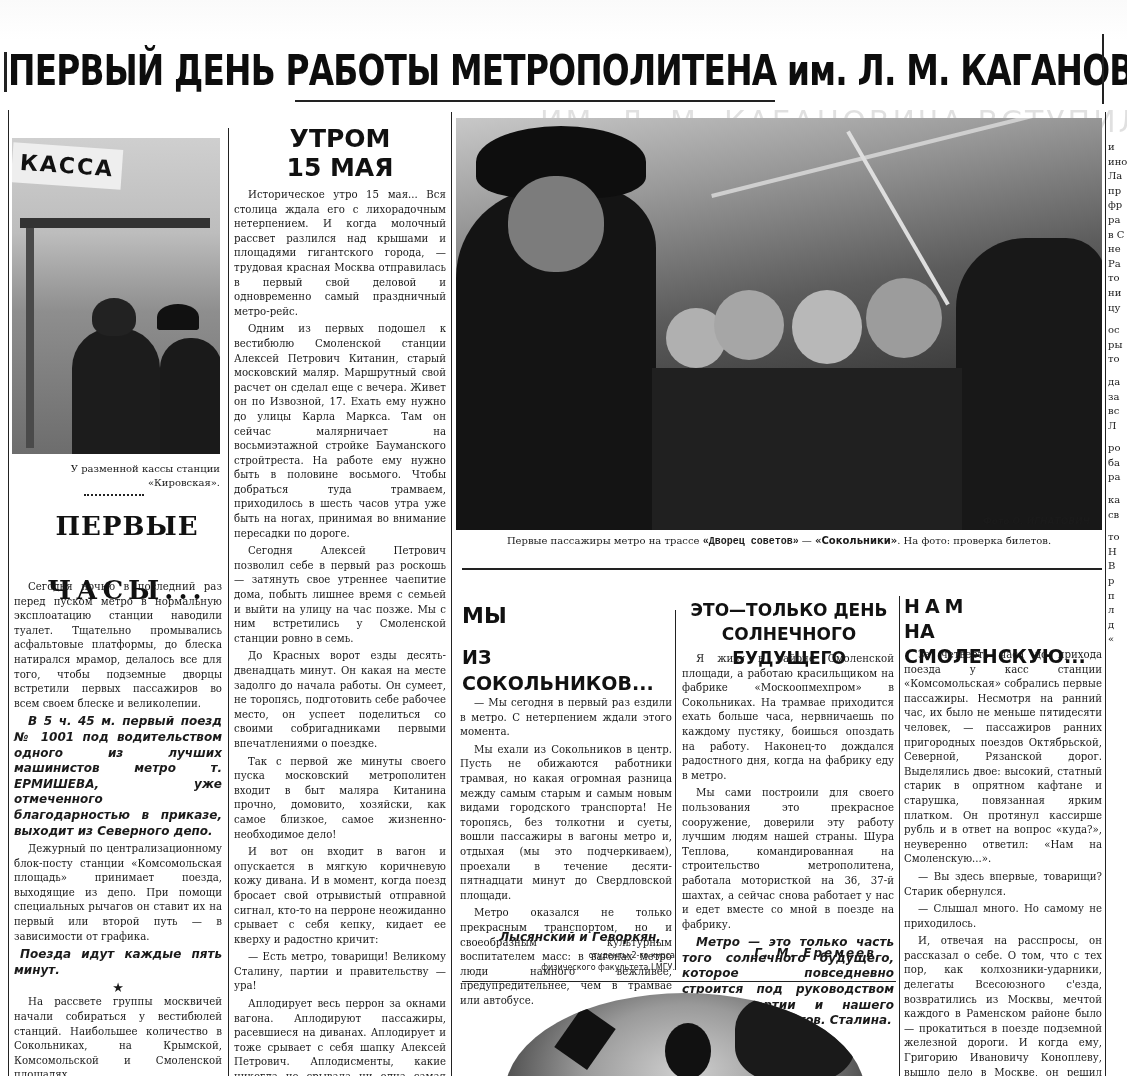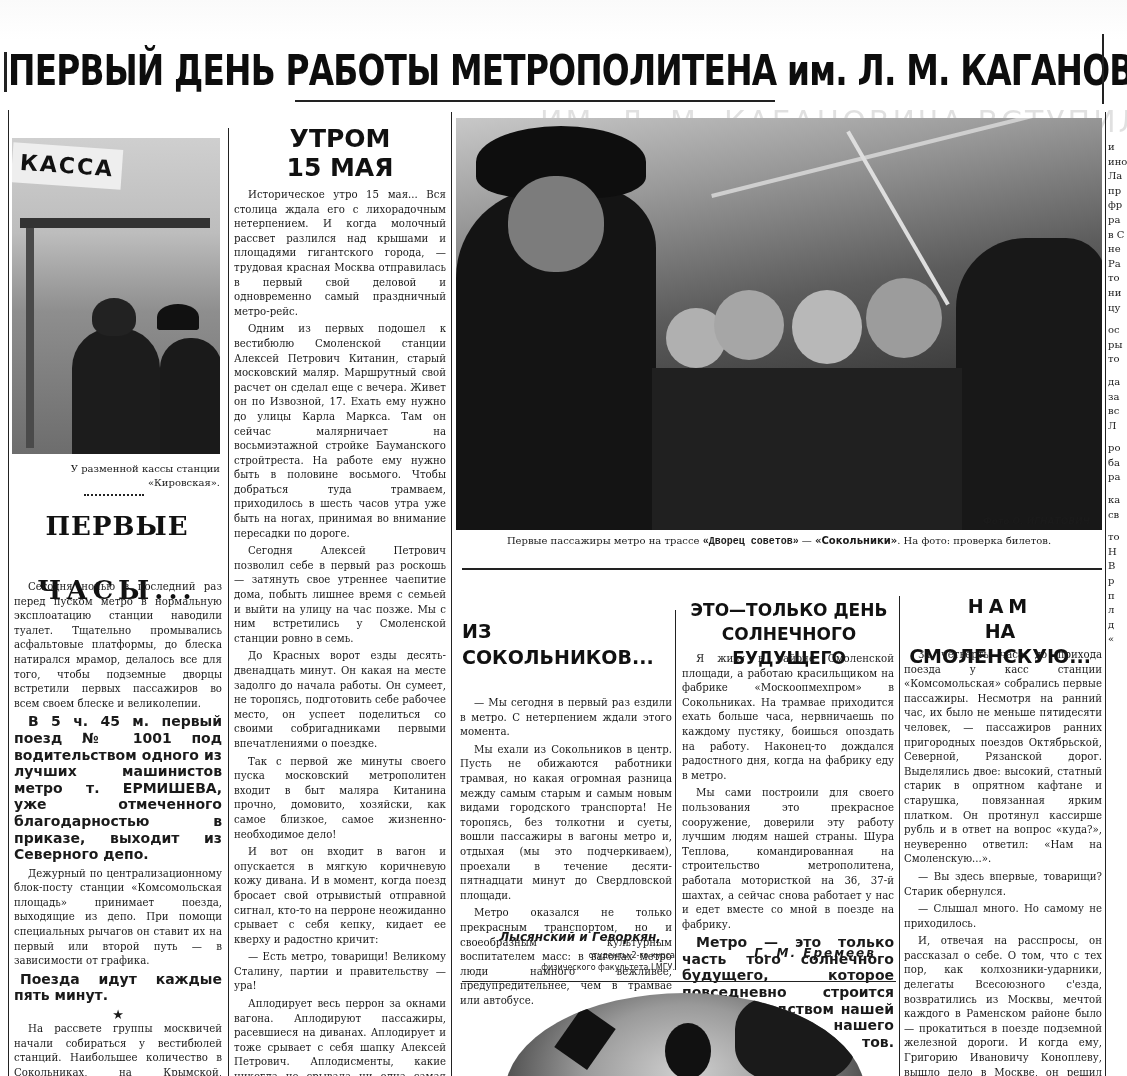--- a/index.html
+++ b/index.html
@@ -7,21 +7,21 @@
   body { position: relative; font-family: "DejaVu Serif", serif; color: #1a1a1a; }
   .abs { position: absolute; }
   .topstrip { left: 0; top: 0; width: 1127px; height: 40px; background: linear-gradient(#fafafa, #fff); }
   .headline { left: 8px; top: 40px; width: 1095px; height: 62px; font-family: "DejaVu Sans", sans-serif; font-weight: 900; font-size: 42px; letter-spacing: -1px; transform: scaleX(0.78); transform-origin: left top; white-space: nowrap; line-height: 62px; color: #0d0d0d; }
   .vrule { background: #222; width: 2px; }
   .hrule { background: #222; height: 2px; }
   .ghost { color: rgba(0,0,0,0.12); font-family: "DejaVu Sans", sans-serif; font-size: 30px; letter-spacing: 3px; white-space: nowrap; }
   .photo { background: #555; overflow: hidden; }
   .col-text { font-size: 10.2px; line-height: 14.6px; text-align: justify; hyphens: auto; }
   .col-text p { text-indent: 14px; margin-bottom: 3px; }
-  .col-text b { font-family: "DejaVu Sans", sans-serif; font-weight: 700; font-size: 14px; }
+  .col-text b { font-family: "DejaVu Sans", sans-serif; font-weight: 700; font-size: 12px; font-style: italic; }
   .caption { font-size: 10px; line-height: 14px; text-align: right; }
   .sec-title { font-family: "DejaVu Sans", sans-serif; font-weight: 900; color: #111; }
   .signature { font-family: "DejaVu Sans", sans-serif; font-style: italic; font-weight: 700; }
   .kassa { background: #eee; color: #111; font-family: "DejaVu Sans", sans-serif; font-weight: 900; font-size: 22px; letter-spacing: 2px; transform: rotate(4deg); }
 </style>
 </head>
 <body>
 
 <div class="abs topstrip"></div>
 
@@ -42,21 +42,21 @@
   <div class="abs" style="left:8px;top:80px;width:190px;height:10px;background:#333;"></div>
   <div class="abs" style="left:14px;top:90px;width:8px;height:220px;background:#4a4a4a;"></div>
   <div class="abs" style="left:60px;top:190px;width:88px;height:126px;background:#1c1c1c;border-radius:40px 40px 0 0;"></div>
   <div class="abs" style="left:80px;top:160px;width:44px;height:38px;background:#222;border-radius:50% 50% 40% 40%;"></div>
   <div class="abs" style="left:148px;top:200px;width:62px;height:116px;background:#1a1a1a;border-radius:30px 30px 0 0;"></div>
   <div class="abs" style="left:145px;top:166px;width:42px;height:26px;background:#111;border-radius:50% 50% 10% 10%;"></div>
 </div>
 <div class="abs caption" style="left:14px;top:462px;width:206px;">У разменной кассы станции «Кировская».</div>
 <div class="abs" style="left:84px;top:494px;width:60px;border-top:2px dotted #222;"></div>
 
-<div class="abs sec-title" style="left:14px;top:510px;width:206px;text-align:center;font-size:26px;line-height:32px;letter-spacing:1px;font-family:'DejaVu Serif',serif;">
+<div class="abs sec-title" style="left:24px;top:510px;width:206px;text-align:center;font-size:26px;line-height:32px;letter-spacing:1px;font-family:'DejaVu Serif',serif;">
   <div>ПЕРВЫЕ</div>
   <div style="letter-spacing:5px;margin-top:32px;">ЧАСЫ...</div>
 </div>
 <div class="abs col-text" style="left:14px;top:580px;width:208px;">
   <p>Сегодня ночью в последний раз перед пуском метро в нормальную эксплоатацию станции наводили туалет. Тщательно промывались асфальтовые платформы, до блеска натирался мрамор, делалось все для того, чтобы подземные дворцы встретили первых пассажиров во всем своем блеске и великолепии.</p>
   <p><b>В 5 ч. 45 м. первый поезд № 1001 под водительством одного из лучших машинистов метро т. ЕРМИШЕВА, уже отмеченного благодарностью в приказе, выходит из Северного депо.</b></p>
   <p>Дежурный по централизационному блок-посту станции «Комсомольская площадь» принимает поезда, выходящие из депо. При помощи специальных рычагов он ставит их на первый или второй путь — в зависимости от графика.</p>
   <p style="text-indent:6px;"><b>Поезда идут каждые пять минут.</b></p>
   <div style="text-align:center;font-size:13px;line-height:14px;">★</div>
   <p>На рассвете группы москвичей начали собираться у вестибюлей станций. Наибольшее количество в Сокольниках, на Крымской, Комсомольской и Смоленской площадях.</p>
@@ -92,20 +92,21 @@
   <div class="abs" style="left:500px;top:120px;width:150px;height:292px;background:#181818;border-radius:70px 40px 0 0;"></div>
   <div class="abs" style="left:196px;top:250px;width:310px;height:162px;background:#202020;"></div>
 </div>
 <div class="abs caption" style="left:456px;top:534px;width:646px;text-align:center;">
   <span>Первые пассажиры метро на трассе </span><b style="font-family:Liberation Mono, monospace;">«Дворец советов»</b><span> — </span><b style="font-family:'DejaVu Sans',sans-serif;">«Сокольники»</b><span>. На фото: проверка билетов.</span>
 </div>
 <div class="abs signature" style="left:900px;top:516px;width:190px;text-align:right;font-size:9px;">Фото О. ИГНАТОВИЧ</div>
 <div class="abs hrule" style="left:462px;top:568px;width:640px;height:2px;"></div>
 
 <div class="abs sec-title" style="left:462px;top:603px;width:220px;font-size:22px;line-height:26px;">
+  <div>МЫ</div>
   <div style="font-size:19px;margin-top:15px;">ИЗ СОКОЛЬНИКОВ...</div>
 </div>
 <div class="abs col-text" style="left:460px;top:660px;width:212px;margin-top:36px;">
   <p>— Мы сегодня в первый раз ездили в метро. С нетерпением ждали этого момента.</p>
   <p>Мы ехали из Сокольников в центр. Пусть не обижаются работники трамвая, но какая огромная разница между самым старым и самым новым видами городского транспорта! Не торопясь, без толкотни и суеты, вошли пассажиры в вагоны метро и, отдыхая (мы это подчеркиваем), проехали в течение десяти-пятнадцати минут до Свердловской площади.</p>
   <p>Метро оказался не только прекрасным транспортом, но и своеобразным культурным воспитателем масс: в вагонах метро люди намного вежливее, предупредительнее, чем в трамвае или автобусе.</p>
 </div>
 <div class="abs signature" style="left:480px;top:930px;width:200px;text-align:center;font-size:12px;">Лысянский и Геворкян,</div>
 <div class="abs" style="left:540px;top:950px;width:135px;font-family:'DejaVu Sans',sans-serif;font-size:8px;line-height:12px;text-align:right;">студенты 2-го курса физического факультета I МГУ.</div>
 <div class="abs vrule" style="left:675px;top:610px;height:360px;width:1px;"></div>
@@ -115,21 +116,21 @@
   <div>СОЛНЕЧНОГО БУДУЩЕГО</div>
 </div>
 <div class="abs col-text" style="left:682px;top:652px;width:212px;">
   <p>Я живу в районе Смоленской площади, а работаю красильщиком на фабрике «Москоопмехпром» в Сокольниках. На трамвае приходится ехать больше часа, нервничаешь по каждому пустяку, боишься опоздать на работу. Наконец-то дождался радостного дня, когда на фабрику еду в метро.</p>
   <p>Мы сами построили для своего пользования это прекрасное сооружение, доверили эту работу лучшим людям нашей страны. Шура Теплова, командированная на строительство метрополитена, работала мотористкой на 36, 37-й шахтах, а сейчас снова работает у нас и едет вместе со мной в поезде на фабрику.</p>
   <p><b>Метро — это только часть того солнечного будущего, которое повседневно строится под руководством нашей партии и нашего славного вождя тов. Сталина.</b></p>
 </div>
 <div class="abs signature" style="left:740px;top:946px;width:150px;text-align:center;font-size:12px;letter-spacing:2px;font-style:italic;">Г. М. Еремеев</div>
 <div class="abs vrule" style="left:899px;top:596px;height:480px;width:1px;"></div>
 
-<div class="abs sec-title" style="left:904px;top:594px;width:200px;text-align:center;font-size:19px;line-height:25px;padding-right:8px;">
+<div class="abs sec-title" style="left:904px;top:594px;width:200px;text-align:left;font-size:19px;line-height:25px;padding-right:8px;">
   <div style="letter-spacing:5px;">НАМ</div>
   <div>НА СМОЛЕНСКУЮ...</div>
 </div>
 <div class="abs col-text" style="left:904px;top:648px;width:198px;">
   <p>За четверть часа до прихода поезда у касс станции «Комсомольская» собрались первые пассажиры. Несмотря на ранний час, их было не меньше пятидесяти человек, — пассажиров ранних пригородных поездов Октябрьской, Северной, Рязанской дорог. Выделялись двое: высокий, статный старик в опрятном кафтане и старушка, повязанная ярким платком. Он протянул кассирше рубль и в ответ на вопрос «куда?», неуверенно ответил: «Нам на Смоленскую...».</p>
   <p>— Вы здесь впервые, товарищи? Старик обернулся.</p>
   <p>— Слышал много. Но самому не приходилось.</p>
   <p>И, отвечая на расспросы, он рассказал о себе. О том, что с тех пор, как колхозники-ударники, делегаты Всесоюзного с'езда, возвратились из Москвы, мечтой каждого в Раменском районе было — прокатиться в поезде подземной железной дороги. И когда ему, Григорию Ивановичу Коноплеву, вышло дело в Москве, он решил задержаться, поехать на два дня позже с тем, чтобы попасть на метрополитен, покатать свою жену.</p>
 
 </div>

